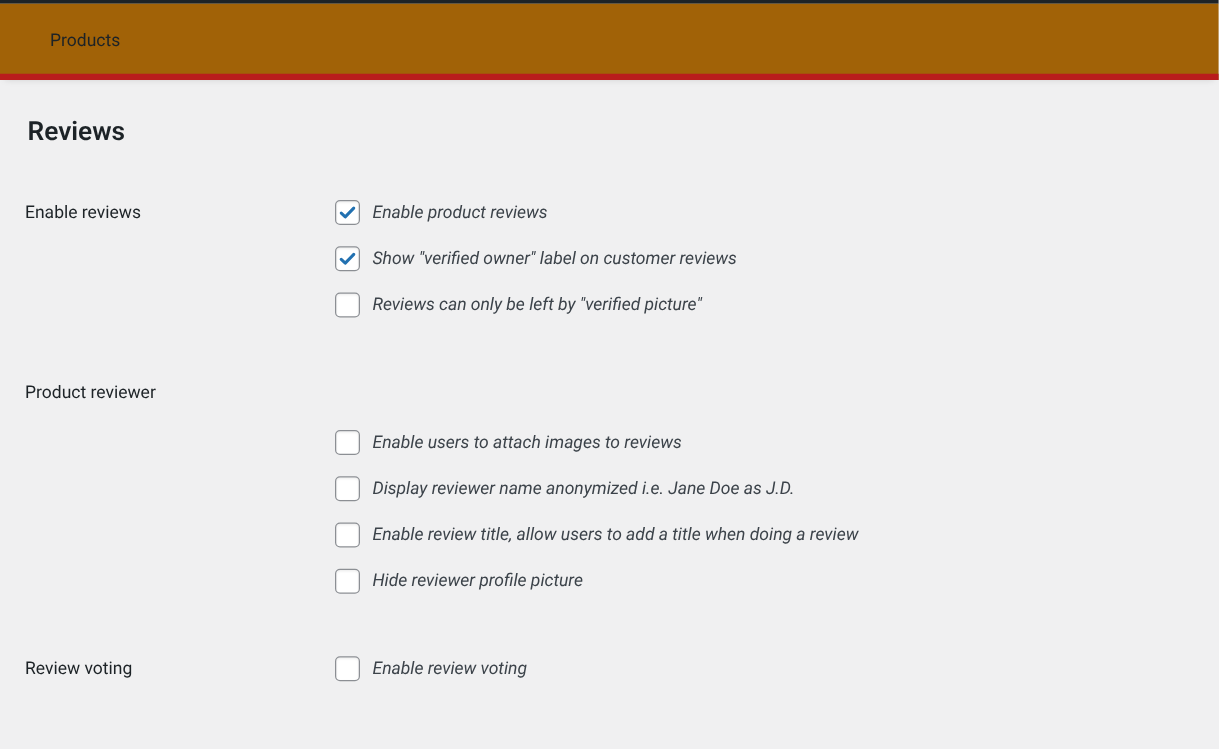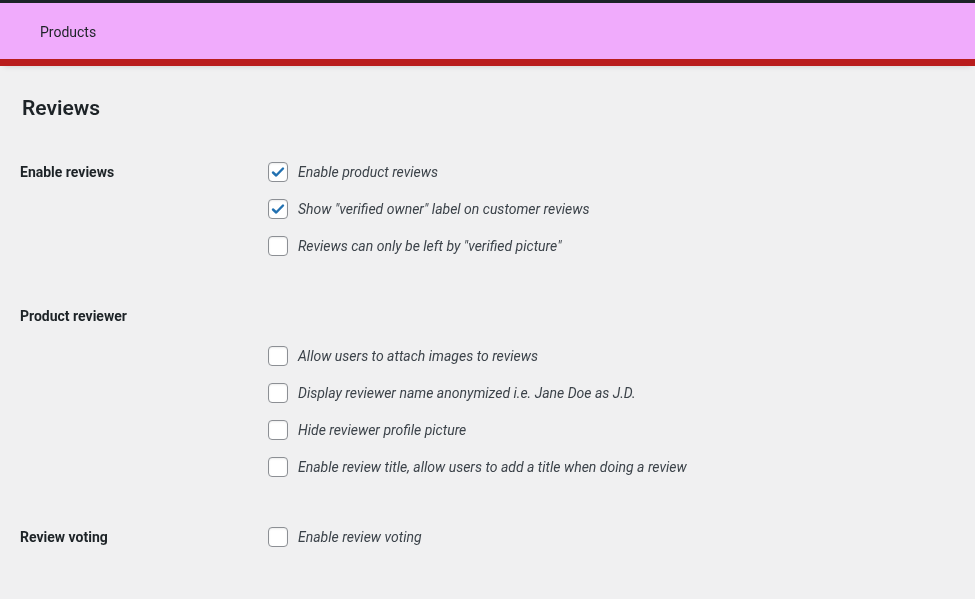--- a/index.html
+++ b/index.html
@@ -13,23 +13,23 @@
       width: 975px;
       height: 599px;
       overflow: hidden;
       color: #1d2327;
     }
     .top-border {
       height: 3px;
       background: #1d2327;
     }
     .tabs-bar {
-      background: #f0abfc;
+      background: #a16207;
       padding: 19px 40px 18px;
-      border-bottom: 7px solid #b91c1c;
+      border-bottom: 5px solid #b91c1c;
       box-shadow: 0 4px 6px -4px rgba(0,0,0,0.15);
       position: relative;
     }
     .tabs-bar .tab {
       font-size: 14px;
       color: #1d2327;
     }
     .content {
       padding: 20px 20px 20px 20px;
     }
@@ -41,21 +41,21 @@
     }
     .form-row {
       display: flex;
       align-items: flex-start;
       margin-bottom: 10px;
     }
     .row-label {
       width: 248px;
       flex-shrink: 0;
       font-size: 14px;
-      font-weight: 700;
+      font-weight: 400;
       color: #1d2327;
       padding-top: 2px;
     }
     .options {
       flex: 1;
     }
     .option-line {
       display: flex;
       align-items: center;
       margin-bottom: 17px;
@@ -146,33 +146,33 @@
   <div class="spacer-block"></div>
 
   <div class="form-row">
     <div class="row-label">Product reviewer</div>
     <div class="options">
 
       <div class="sub-group-gap"></div>
 
       <div class="option-line">
         <span class="checkbox"></span>
-        <span class="option-label">Allow users to attach images to reviews</span>
+        <span class="option-label">Enable users to attach images to reviews</span>
       </div>
       <div class="option-line">
         <span class="checkbox"></span>
         <span class="option-label">Display reviewer name anonymized i.e. Jane Doe as J.D.</span>
       </div>
       <div class="option-line">
         <span class="checkbox"></span>
-        <span class="option-label">Hide reviewer profile picture</span>
+        <span class="option-label">Enable review title, allow users to add a title when doing a review</span>
       </div>
       <div class="option-line">
         <span class="checkbox"></span>
-        <span class="option-label">Enable review title, allow users to add a title when doing a review</span>
+        <span class="option-label">Hide reviewer profile picture</span>
       </div>
     </div>
   </div>
 
   <div class="spacer-block"></div>
 
   <div class="form-row">
     <div class="row-label">Review voting</div>
     <div class="options">
       <div class="option-line">

